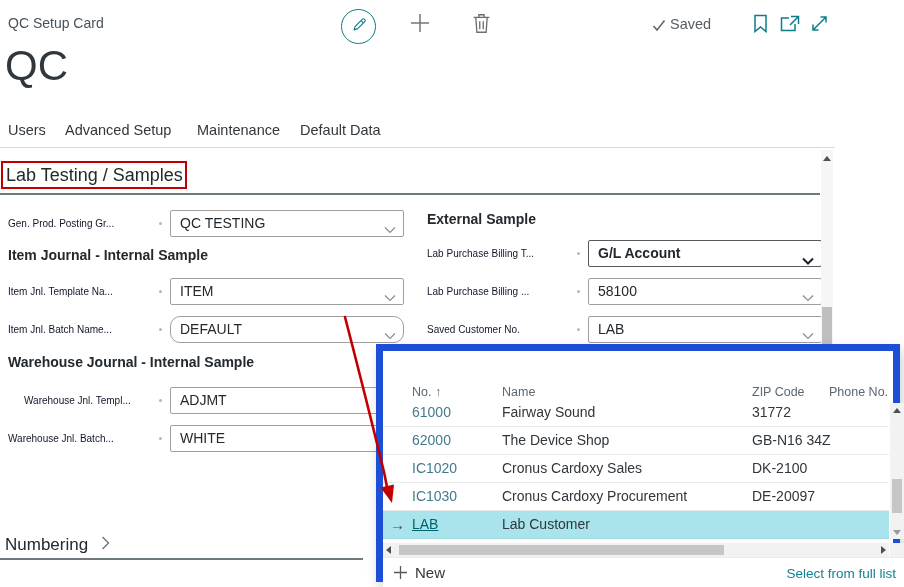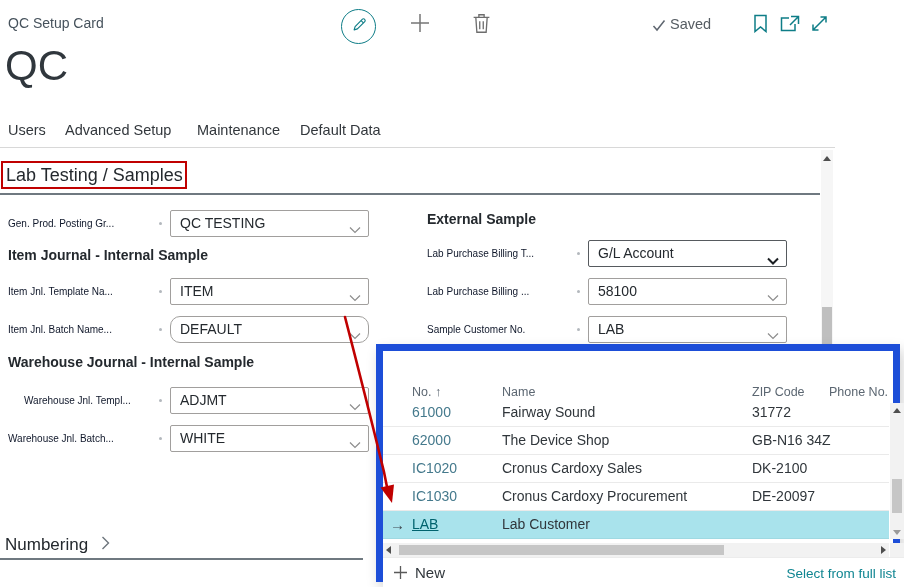--- a/index.html
+++ b/index.html
@@ -28,21 +28,21 @@
   .tri-down { width:0; height:0; border-left:4px solid transparent; border-right:4px solid transparent; border-top:5px solid #9a9a9a; }
   .tri-left { width:0; height:0; border-top:4px solid transparent; border-bottom:4px solid transparent; border-right:5px solid #4f4f4f; }
   .tri-right{ width:0; height:0; border-top:4px solid transparent; border-bottom:4px solid transparent; border-left:5px solid #4f4f4f; }
 
   
   .red-box { left:1px; top:161px; width:186px; height:28px; border:2px solid #c00000; z-index:30; pointer-events:none; }
   .sec-header { left:6px; top:165px; font-size:18px; color:#24292e; }
   .sec-underline { left:0; top:193px; width:820px; height:2px; background:#6f7980; }
 
   .f-label { font-size:10px; color:#0f172a; line-height:27px; white-space:nowrap;text-align:center; }
-  .f-box { width:199px; height:27px; background:#fff; border:1px solid #a19f9d; border-radius:2px; cursor:pointer; }
+  .f-box { width:234px; height:27px; background:#fff; border:1px solid #a19f9d; border-radius:2px; cursor:pointer; }
   .f-box .val { position:absolute; left:9px; top:0; line-height:25px; font-size:14px; color:#24292e; white-space:nowrap; }
   .f-box .chev { position:absolute; right:7px; top:9px; }
   .f-box.native { border:1px solid #565a5e; }
   .group-header { font-size:14px; font-weight:700; color:#24292e; white-space:nowrap; }
   .dot { width:3px; height:3px; border-radius:50%; background:#b3b8bd; }
 
   .numbering { left:5px; top:535px; font-size:17px; color:#24292e; cursor:pointer; }
   .numbering-underline { left:0; top:558px; width:363px; height:2px; background:#6f7980; }
 
   
@@ -207,41 +207,41 @@
       <svg width="12" height="8" viewBox="0 0 12 8" fill="none" stroke="#8d8d8d" stroke-width="1.2">
           <path d="M1 1.5l5 5 5-5"></path>
         </svg>
     </span>
   </div>
 
   <div class="abs group-header" style="left:427px; top:211px;">External Sample</div>
 
   <div class="abs f-label" style="left:427px; top:240px;">Lab Purchase Billing T...</div>
   <div class="abs dot" style="left:577px; top:252px;"></div>
-  <div class="abs f-box native" style="left:588px; top:240px;">
+  <div class="abs f-box native" style="left:588px; top:240px;font-weight:bold;">
     <span class="val">G/L Account</span>
     <span class="chev" style="top:10px;">
       <svg width="12" height="8" viewBox="0 0 12 8" fill="none" stroke="#1b1f23" stroke-width="2">
           <path d="M1 1.5l5 5 5-5"></path>
         </svg>
     </span>
   </div>
 
   <div class="abs f-label" style="left:427px; top:278px;">Lab Purchase Billing ...</div>
   <div class="abs dot" style="left:577px; top:290px;"></div>
   <div class="abs f-box" style="left:588px; top:278px;">
     <span class="val">58100</span>
     <span class="chev">
       <svg width="12" height="8" viewBox="0 0 12 8" fill="none" stroke="#8d8d8d" stroke-width="1.2">
           <path d="M1 1.5l5 5 5-5"></path>
         </svg>
     </span>
   </div>
 
-  <div class="abs f-label" style="left:427px; top:316px;">Sample Customer No.</div>
+  <div class="abs f-label" style="left:427px; top:316px;">Saved Customer No.</div>
   <div class="abs dot" style="left:577px; top:328px;"></div>
   <div class="abs f-box" style="left:588px; top:316px;">
     <span class="val">LAB</span>
     <span class="chev">
       <svg width="12" height="8" viewBox="0 0 12 8" fill="none" stroke="#8d8d8d" stroke-width="1.2">
           <path d="M1 1.5l5 5 5-5"></path>
         </svg>
     </span>
   </div>
 

